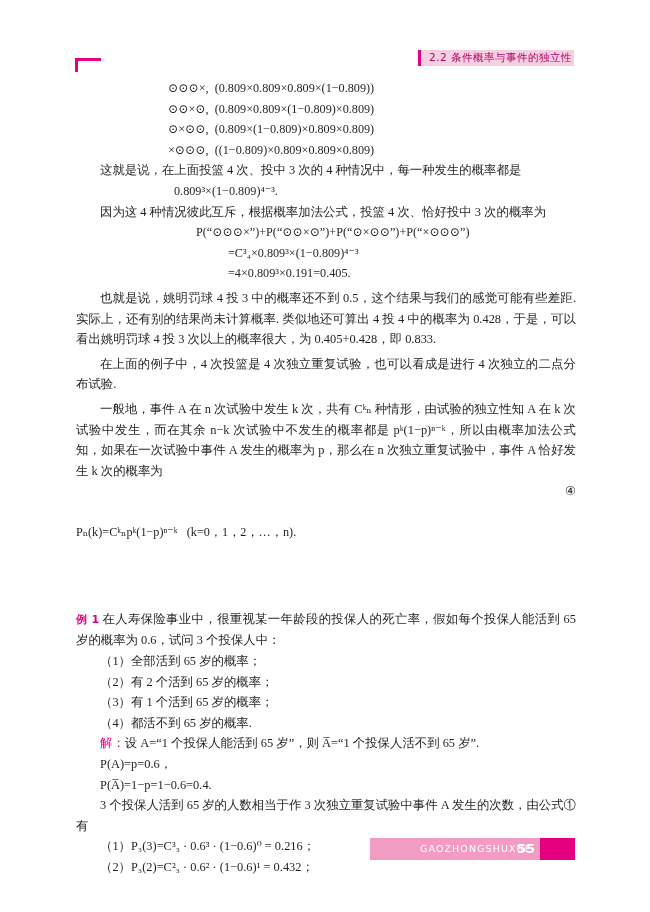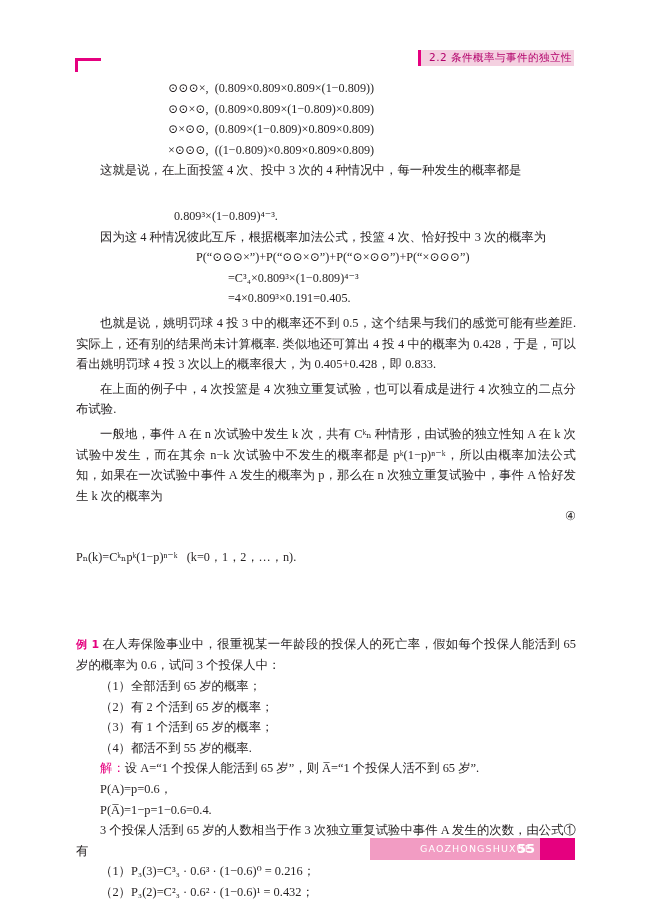--- a/index.html
+++ b/index.html
@@ -87,21 +87,20 @@
   .center-ish {
     padding-left: 92px;
   }
   .eqline {
     padding-left: 120px;
     white-space: pre;
   }
   .eqline2 {
     padding-left: 98px;
     white-space: pre;
-    margin-top: 25px;
   }
   .eqline3 {
     padding-left: 152px;
     white-space: pre;
   }
   .disp-center {
     text-align: left;
     white-space: pre;
   }
   sup { font-size: 0.72em; vertical-align: super; line-height: 0; }
@@ -205,21 +204,21 @@
 
     <div class="spacer4"></div>
     <p class="p">
       <span class="example-label">例 1</span>
       <span>在人寿保险事业中，很重视某一年龄段的投保人的死亡率，假如每个投保人能活到 65 岁的概率为 0.6，试问 3 个投保人中：</span>
     </p>
 
     <p class="p item">（1）全部活到 65 岁的概率；</p>
     <p class="p item">（2）有 2 个活到 65 岁的概率；</p>
     <p class="p item">（3）有 1 个活到 65 岁的概率；</p>
-    <p class="p item">（4）都活不到 55 岁的概率.</p>
+    <p class="p item">（4）都活不到 65 岁的概率.</p>
 
     <p class="p item">
       <span class="solve-label">解：</span><span>设 A=“1 个投保人能活到 65 岁”，则 A̅=“1 个投保人活不到 65 岁”.</span>
     </p>
     <p class="p item">P(A)=p=0.6，</p>
     <p class="p item">P(A̅)=1−p=1−0.6=0.4.</p>
 
     <p class="p item">3 个投保人活到 65 岁的人数相当于作 3 次独立重复试验中事件 A 发生的次数，由公式①有</p>
 
     <p class="p item">（1）P₃(3)=C³₃ · 0.6³ · (1−0.6)⁰ = 0.216；</p>

